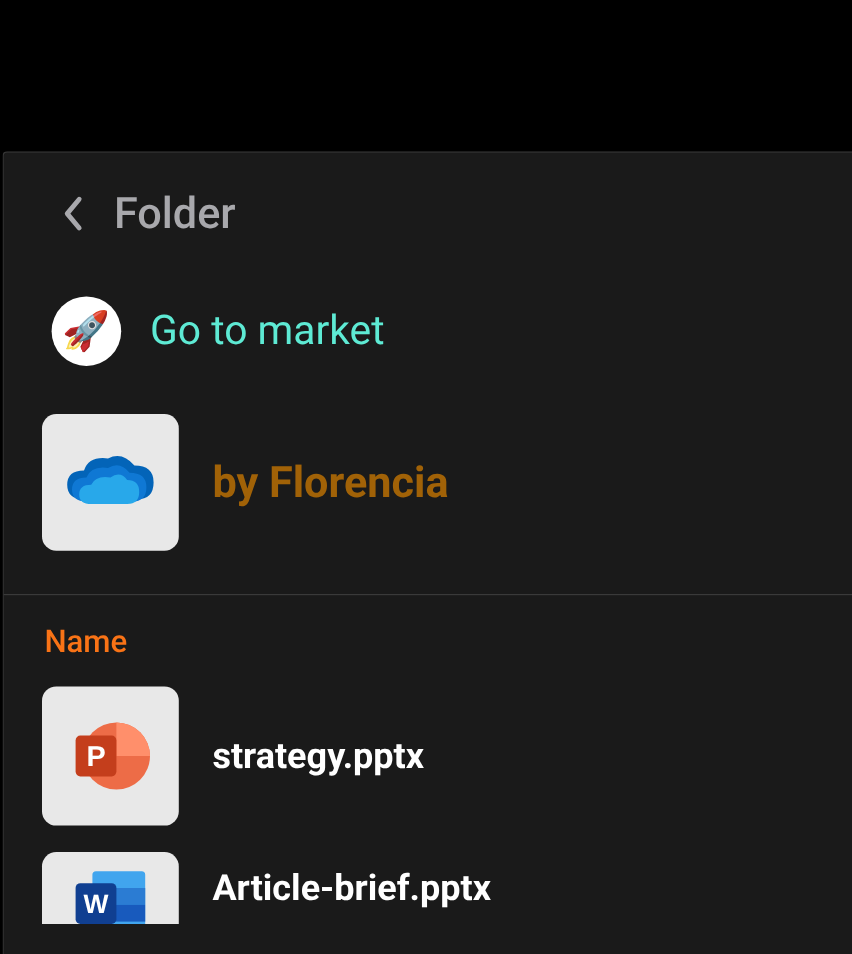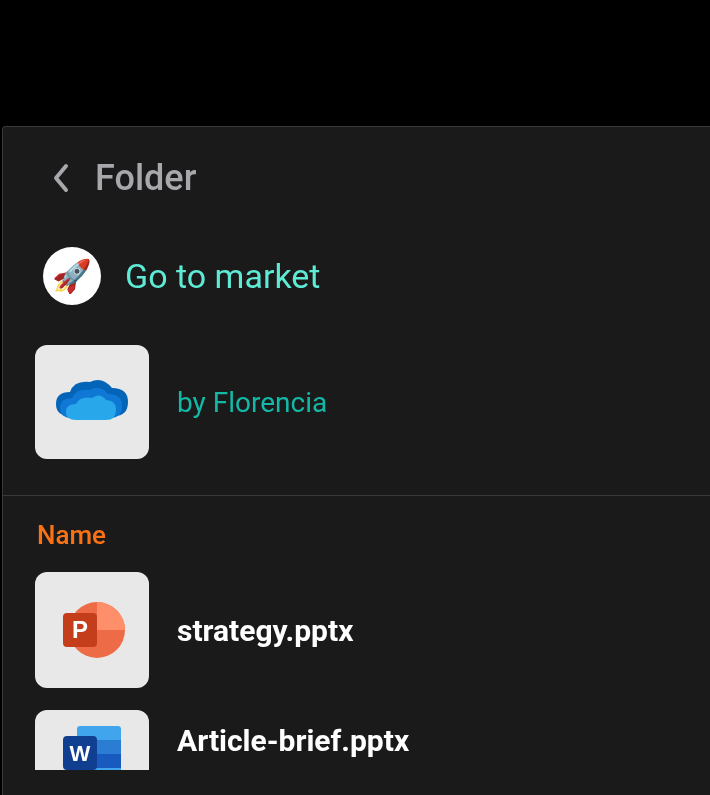--- a/index.html
+++ b/index.html
@@ -87,23 +87,23 @@
       display: flex;
       flex-direction: column;
       gap: 8px;
     }
     .folder-name {
       color: #fff;
       font-size: 32px;
       font-weight: 500;
     }
     .folder-by {
-      color: #14b8a6;
-      font-size: 28px;
-      font-weight: 400;
+      color: #a16207;
+      font-size: 36px;
+      font-weight: 700;
     }
     .list-header {
       padding: 24px 34px 22px 34px;
       color: #f97316;
       font-size: 26px;
       font-weight: 500;
     }
     .file-list {
       display: flex;
       flex-direction: column;

